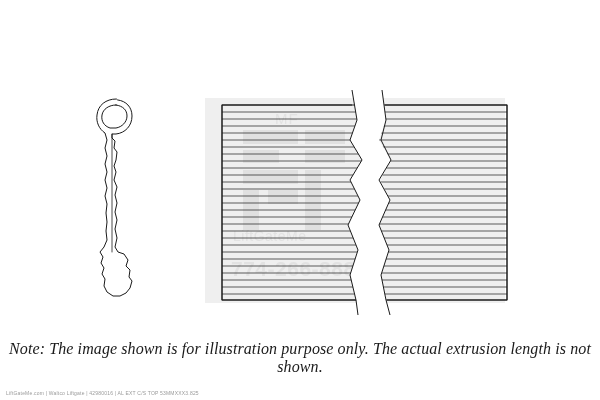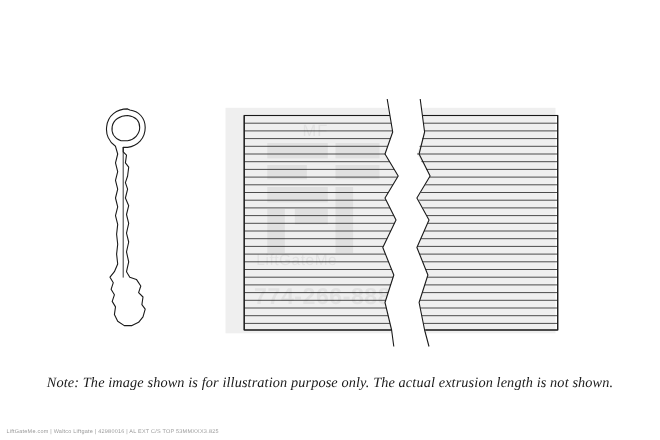--- a/index.html
+++ b/index.html
@@ -29,21 +29,21 @@
   }
   #figure-svg {
     display: block;
   }
   #note {
     position: absolute;
     left: 0;
     top: 340px;
     width: 600px;
     text-align: center;
-    font-size: 13px;
+    font-size: 16px;
     font-style: italic;
     color: #1a1a1a;
     font-family: "Liberation Serif", serif;
     letter-spacing: 0.1px;
   }
   #footer {
     position: absolute;
     left: 6px;
     bottom: 4px;
     font-size: 5px;

